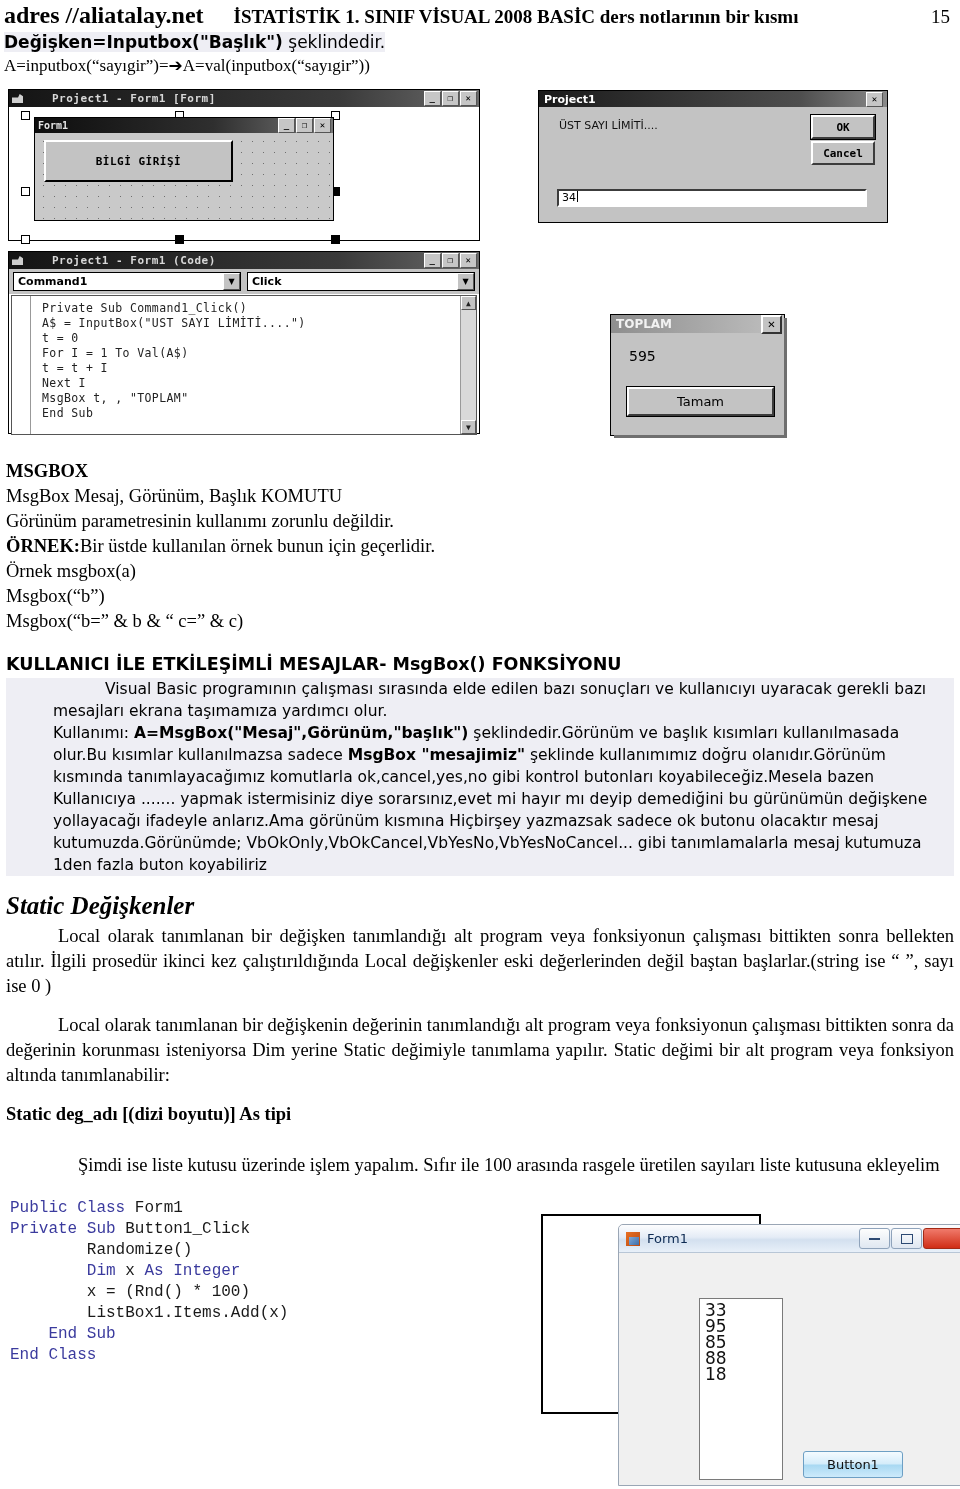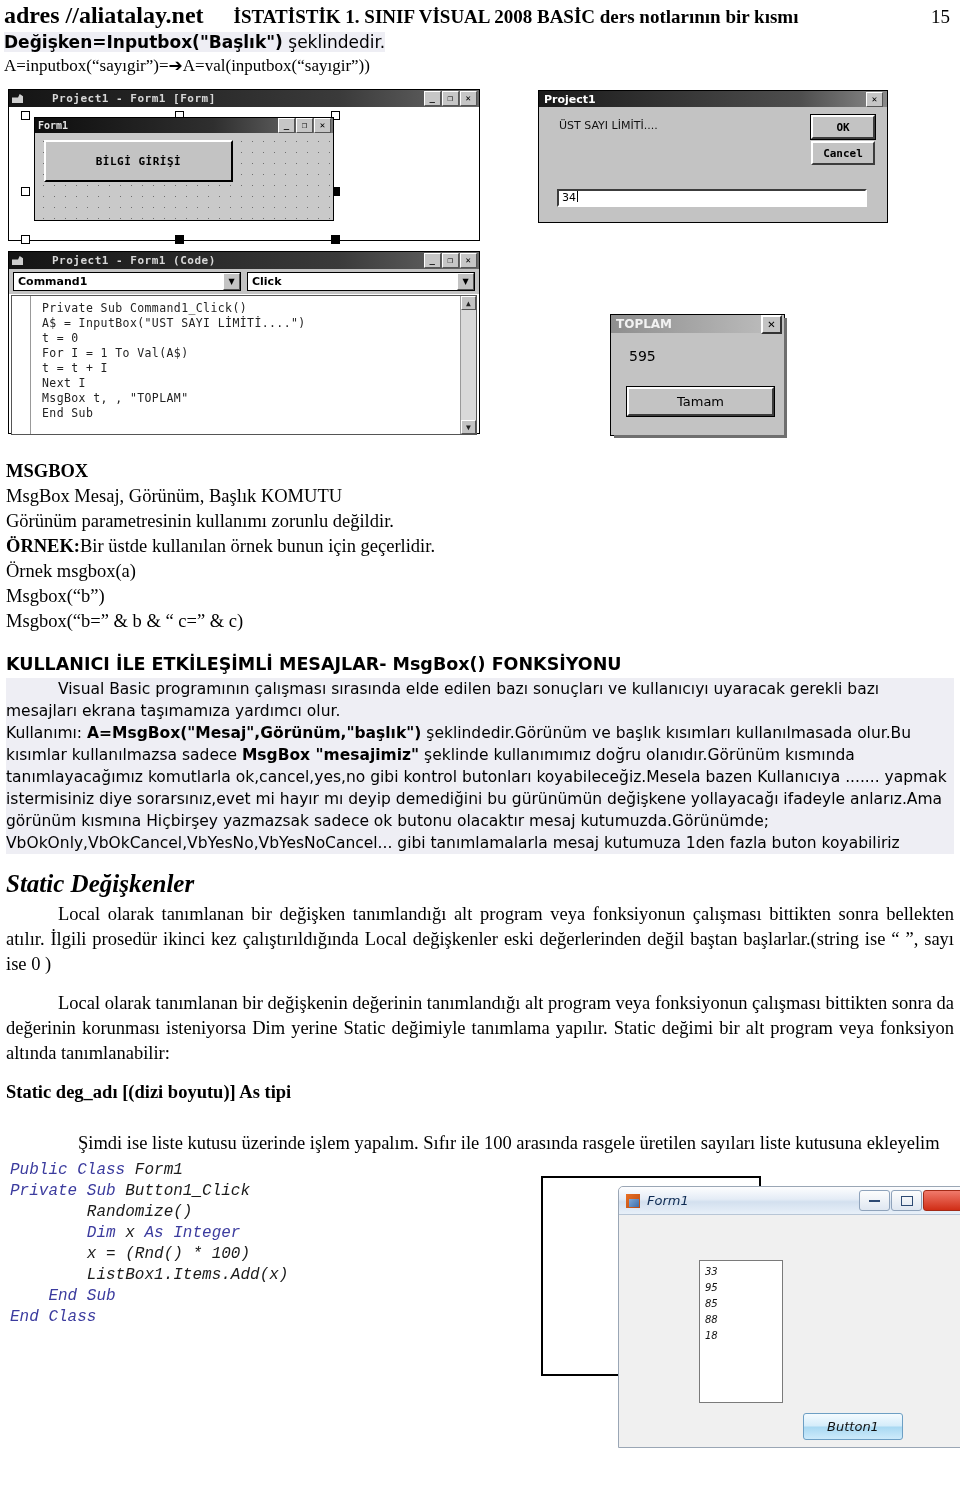--- a/index.html
+++ b/index.html
@@ -169,33 +169,34 @@
   .shadow-b{position:absolute;left:3px;right:-3px;bottom:-3px;height:3px;background:#6f6f6f;}
 
   
   .body{padding:0 6px;}
   .serif{font-family:"Liberation Serif",serif;}
   .t18{font-size:18.5px;line-height:25px;}
   .b{font-weight:bold;}
   .sanspara{
     font-family:"DejaVu Sans",sans-serif;font-size:15.5px;line-height:22px;
     background:#eeeef4;
+    padding-left:47px;
   }
   .sans-h{
     font-family:"DejaVu Sans",sans-serif;font-weight:bold;font-size:17.5px;
   }
   .indent{text-indent:52px;}
   .just{text-align:justify;}
   .sec-title{
     font-family:"Liberation Serif",serif;font-weight:bold;font-style:italic;
     font-size:25px;margin:16px 0 4px 0;
   }
 
   
-  .code-area{position:relative;margin-top:4px;height:248px;font-style:italic;}
+  .code-area{position:relative;margin-top:20px;height:248px;}
   .vbnet{
     font-family:"Liberation Mono","DejaVu Sans Mono",monospace;
     font-size:16px;line-height:21px;white-space:pre;color:#1a1a1a;
     padding-left:4px;
   }
   .kw{color:#3b3b9e;}
   .frame-out{
     position:absolute;left:535px;top:16px;width:220px;height:200px;
     border:2px solid #000;background:#fff;box-sizing:border-box;
   }
@@ -222,23 +223,23 @@
     width:29px;height:19px;margin-left:1px;
     background:linear-gradient(180deg,#fdfdfd,#dfe7f1);
     border:1px solid #8fa3bb;border-radius:3px;
     display:flex;align-items:center;justify-content:center;
   }
   .nw.close{background:linear-gradient(180deg,#f07a6b,#d02d16);border-color:#a32a16;width:40px;}
   .nw i{display:block;width:11px;height:2px;background:#2d4a73;}
   .nw .sq{width:10px;height:8px;border:1.5px solid #2d4a73;background:transparent;}
   .net-body{position:relative;height:calc(100% - 27px);background:#f0f0f0;}
   .listbox{
-    position:absolute;left:80px;top:45px;width:84px;height:143px;background:#fff;
+    position:absolute;left:80px;top:45px;width:84px;height:182px;background:#fff;
     border:1px solid #7a7a7a;
-    font-family:"DejaVu Sans",sans-serif;font-size:10px;line-height:16px;
+    font-family:"DejaVu Sans",sans-serif;font-size:17px;line-height:16px;
     padding:3px 0 0 5px;box-sizing:border-box;color:#111;
   }
   .net-btn{
     position:absolute;left:184px;top:198px;width:98px;height:25px;
     background:linear-gradient(180deg,#f4fbff 0%,#d4ecfa 48%,#a8d8f2 52%,#cdeafb 100%);
     border:1px solid #6d9fc4;border-radius:3px;
     font-family:"DejaVu Sans",sans-serif;font-size:13px;color:#111;
     display:flex;align-items:center;justify-content:center;
   }
 </style>

